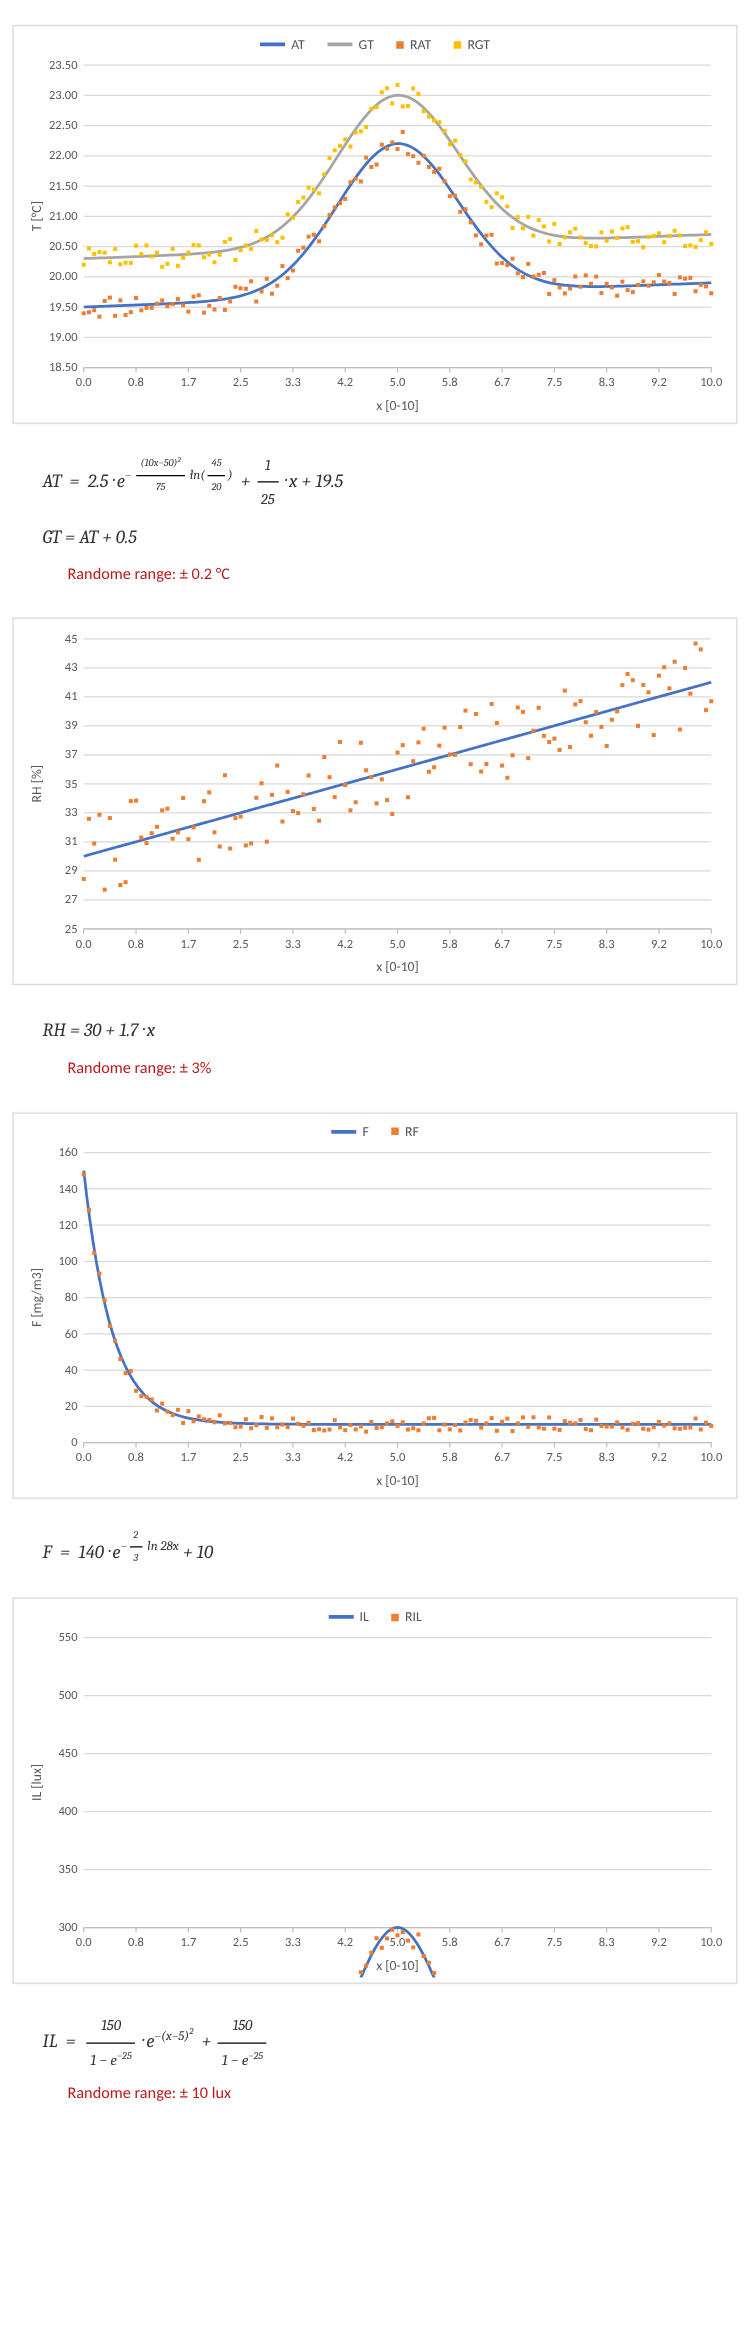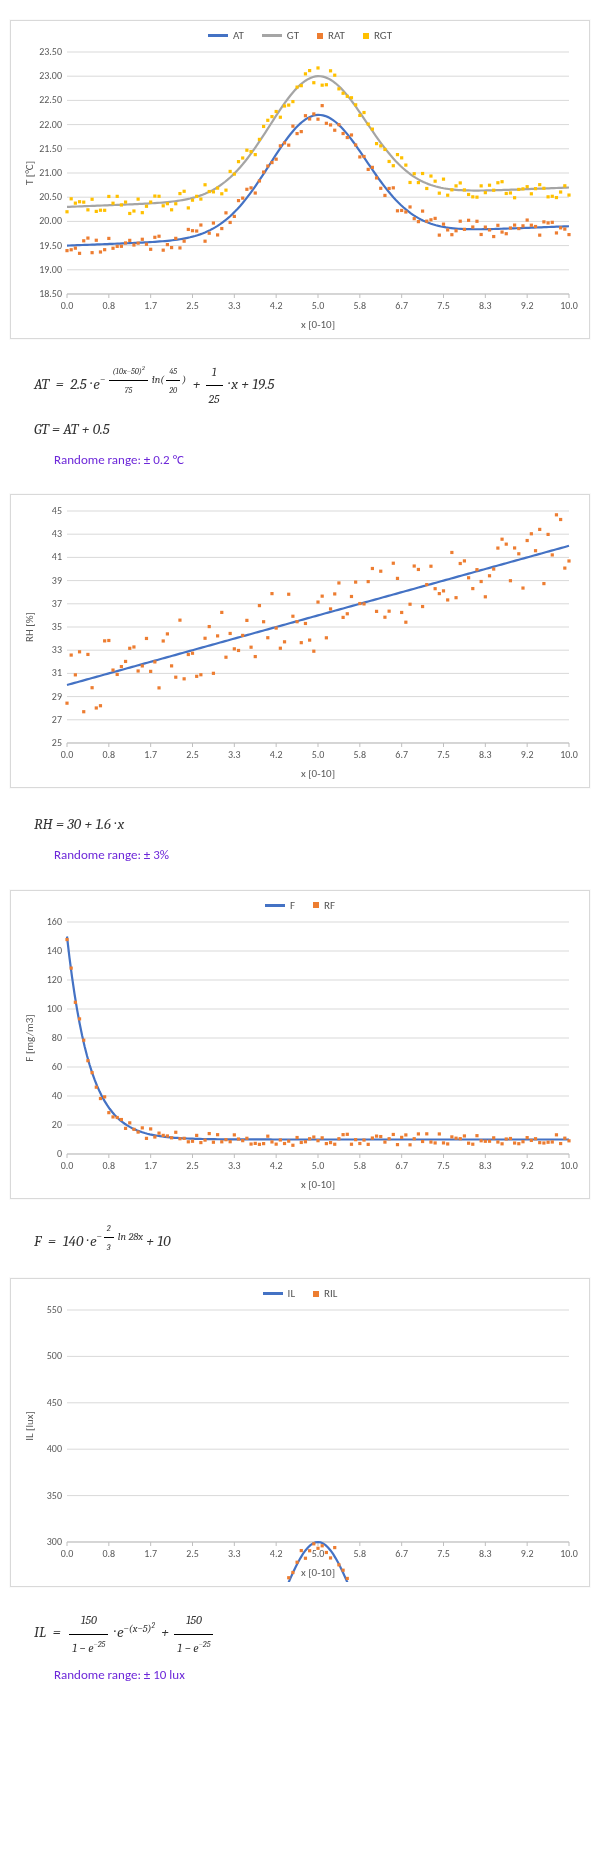--- a/index.html
+++ b/index.html
@@ -4,21 +4,21 @@
 <style>
   body{margin:0;padding:20px 10px;font-family:Calibri,Arial,sans-serif;font-size:13px;color:#333;background:#fff;width:580px}
   .chart-box{border:1px solid #d9d9d9;padding:8px 8px 4px 8px;margin-bottom:14px;box-shadow:0 0 0 1px rgba(0,0,0,0.02)}
   .legend{display:flex;gap:18px;justify-content:center;align-items:center;font-size:11px;color:#555;margin-bottom:2px}
   .lg{display:inline-flex;align-items:center;gap:5px}
   .lg .ln{width:20px;height:0;border-top:3px solid;display:inline-block}
   .lg .pt{width:6px;height:6px;display:inline-block}
   svg{display:block}
   .xlabel,.ylabel{font-size:11px;fill:#595959}
   .eq-block{padding:6px 18px 20px 24px;font-style:italic;font-family:'Cambria Math',Cambria,serif;font-size:15px;line-height:2.2}
-  .eq-block .range{font-family:Calibri,Arial,sans-serif;font-style:normal;font-size:13px;padding-left:20px;color:#6d28d9}
+  .eq-block .range{font-family:Calibri,Arial,sans-serif;font-style:normal;font-size:13px;padding-left:20px;color:#b91c1c}
   .sup{font-size:70%;vertical-align:super}
   .frac{display:inline-block;vertical-align:middle;text-align:center;font-size:80%;margin:0 2px}
   .frac .n{display:block;border-bottom:1px solid #000;padding:0 3px}
   .frac .d{display:block;padding:0 3px}
 </style>
 </head>
 <body>
 
 <div class="chart-box">
   <div class="legend">
@@ -521,21 +521,21 @@
       <rect x="527.4833333333333" y="29.8114332353696" width="3.2" height="3.2" fill="#ED7D31"></rect>
       <rect x="531.6666666666666" y="50.31577271126209" width="3.2" height="3.2" fill="#ED7D31"></rect>
       <rect x="535.85" y="10.221882648505238" width="3.2" height="3.2" fill="#ED7D31"></rect>
       <rect x="540.0333333333334" y="14.90517232537274" width="3.2" height="3.2" fill="#ED7D31"></rect>
       <rect x="544.2166666666666" y="63.49456007670613" width="3.2" height="3.2" fill="#ED7D31"></rect>
       <rect x="548.4" y="56.381348330155014" width="3.2" height="3.2" fill="#ED7D31"></rect>
     </svg>
 </div>
 
 <div class="eq-block">
-  <div>RH  =  30 + 1.6 · x</div>
+  <div>RH  =  30 + 1.7 · x</div>
   <div class="range">Randome range: ± 3%</div>
 </div>
 
 <div class="chart-box">
   <div class="legend">
     <span class="lg">
         <span class="ln" style="border-color:#4472C4"></span>
         <span>F</span>
       </span>
     <span class="lg">

